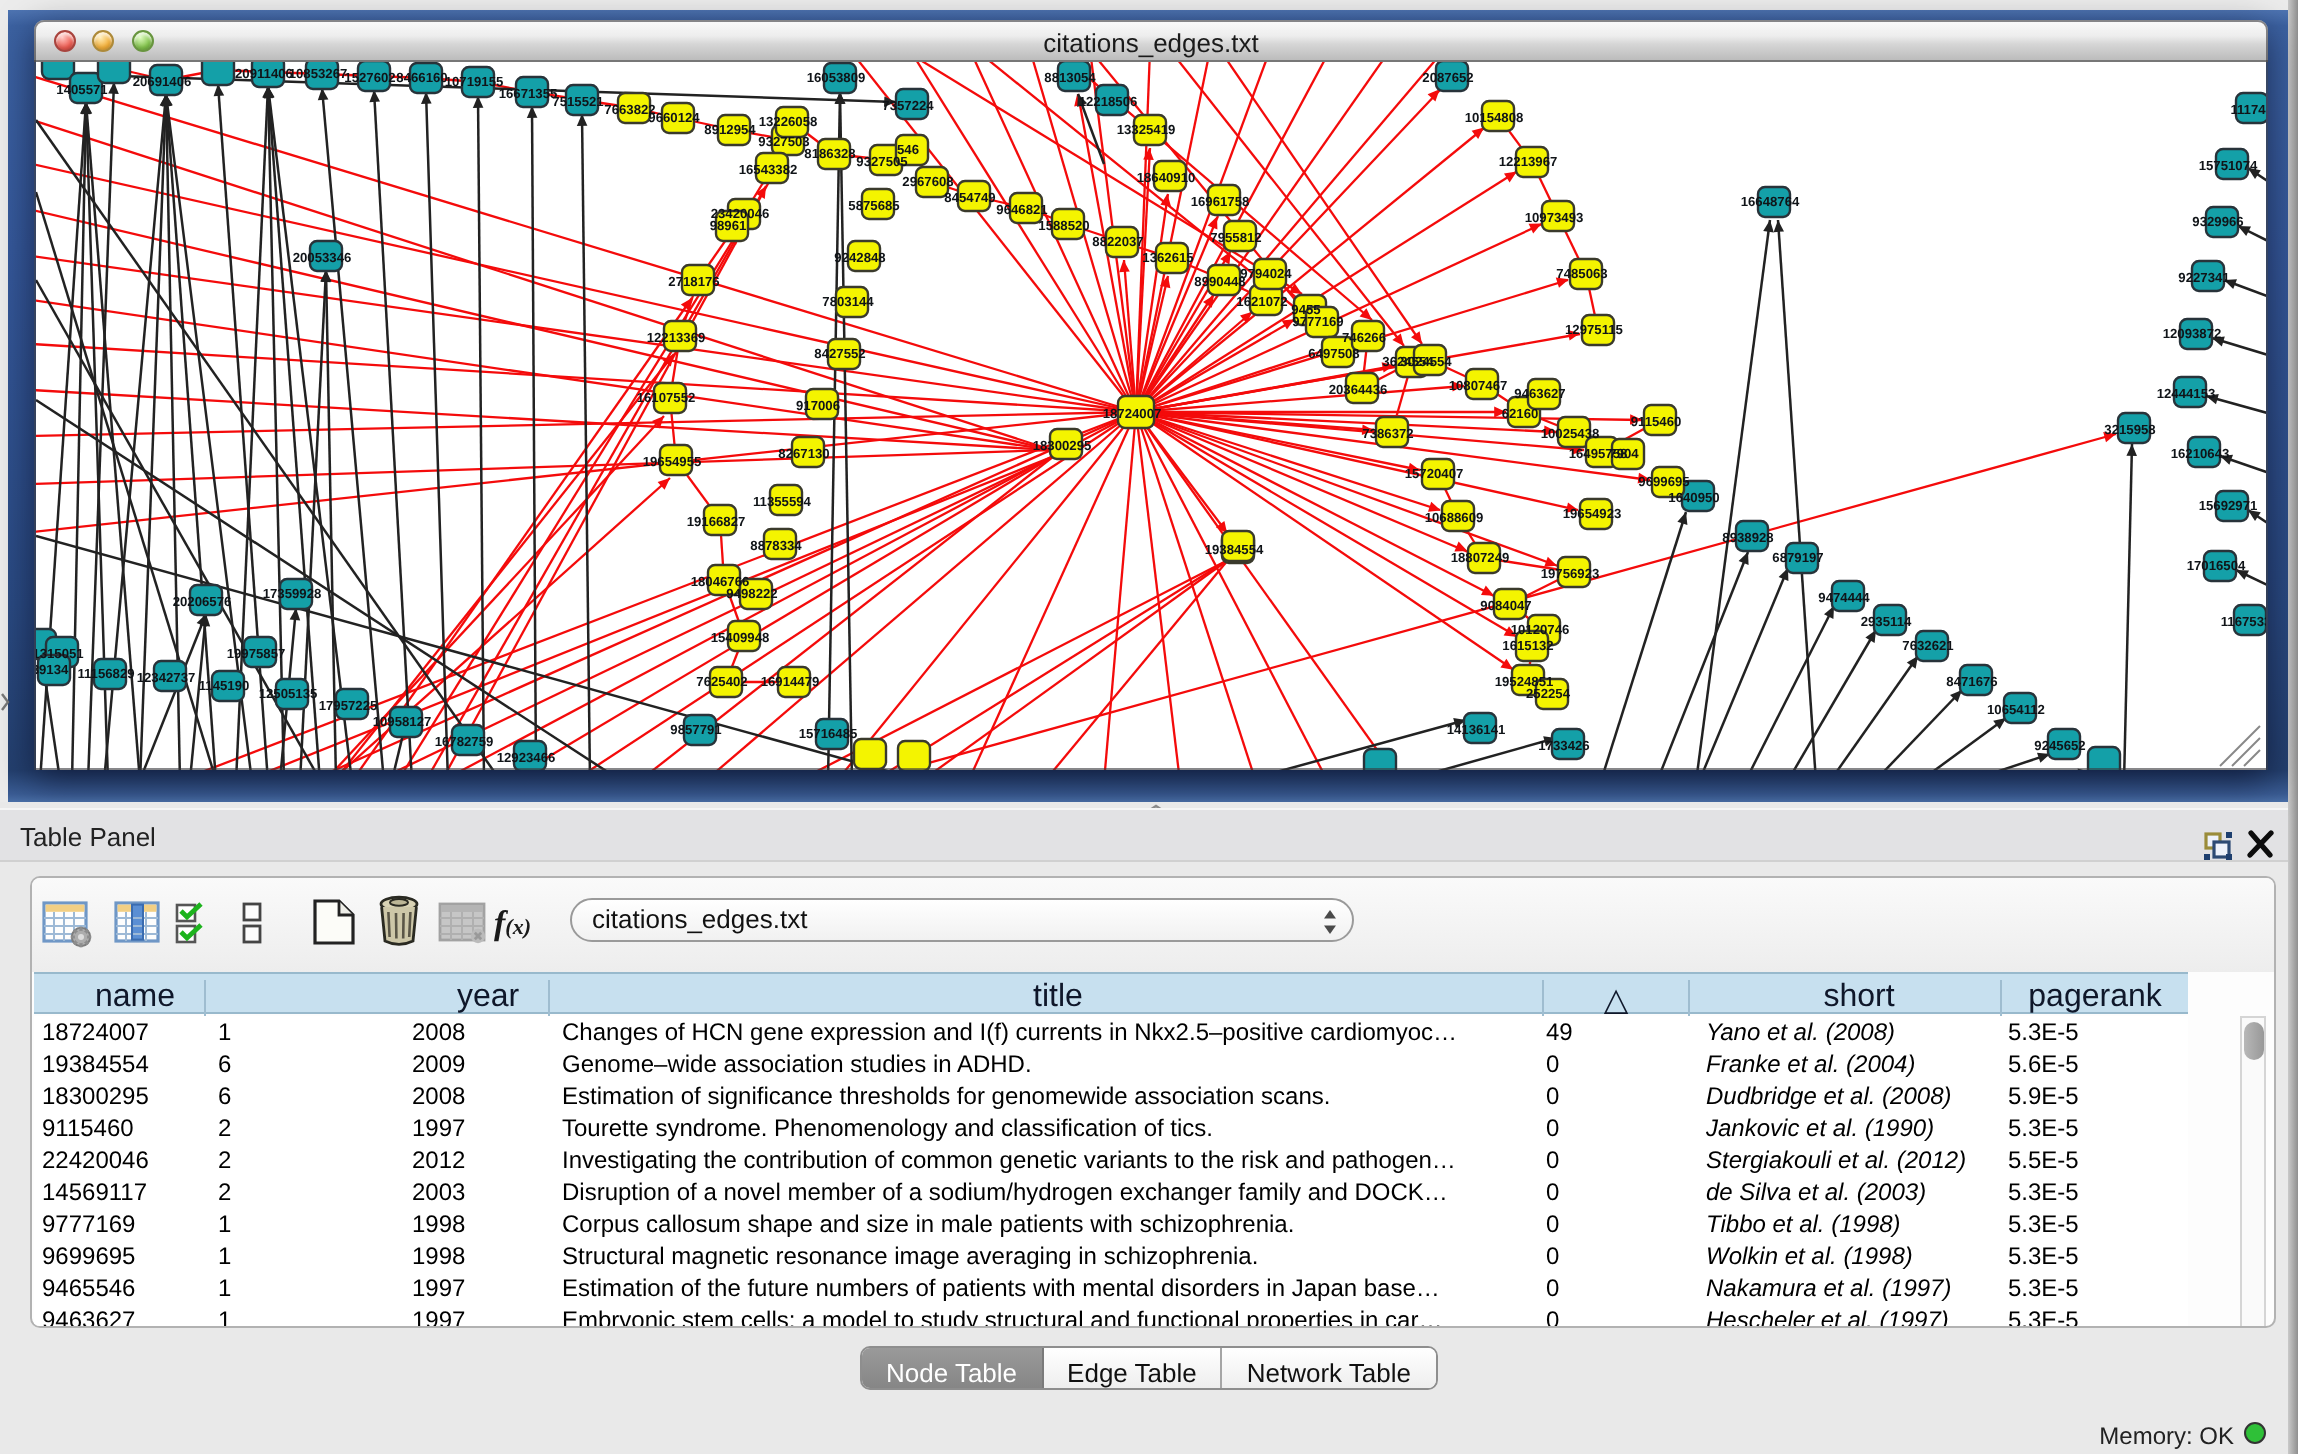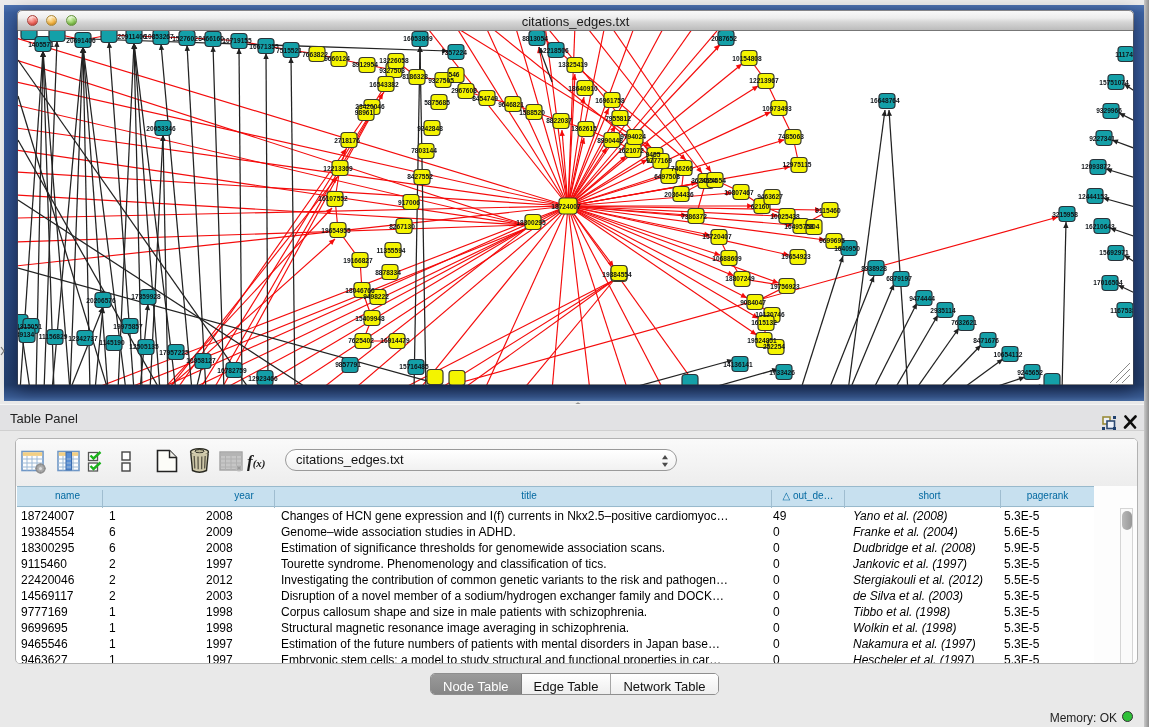--- a/index.html
+++ b/index.html
@@ -12,21 +12,21 @@
   border-bottom:1px solid #777; }
 .tbar .title { position:absolute; left:0; right:0; top:4px; text-align:center; font-size:13px; color:#1a1a1a; }
 .tl { position:absolute; top:4.5px; width:11px; height:11px; border-radius:50%; box-shadow:inset 0 1.5px 1.5px rgba(255,255,255,.75), inset 0 -1px 2px rgba(0,0,0,.15); }
 .canvas { position:absolute; left:1px; top:21px; width:1115px; height:354px; background:#fff; overflow:hidden; }
 .tpanel { position:absolute; left:0; top:401px; width:1144px; height:358px; background:#e9e9e9; }
 .tphead { position:absolute; left:0; top:3px; width:100%; height:27px; background:#e2e2e4; border-top:1px solid #f5f5f5; border-bottom:1px solid #d0d0d0;}
 .tphead .t { position:absolute; left:10px; top:6px; font-size:13px; color:#222; }
 .cont { position:absolute; left:15px; top:37px; width:1123px; height:226px; background:#fdfdfd; border:1px solid #b2b2b2; border-radius:5px; overflow:hidden; }
 .toolbar { position:absolute; left:0; top:0; width:100%; height:47px; background:linear-gradient(180deg,#fafafa,#ededed); }
 .dd { position:absolute; left:269px; top:10px; width:392px; height:22px; background:linear-gradient(180deg,#ffffff,#f1f1f1); border:1px solid #9a9a9a; border-radius:11px; font-size:13px; color:#111; line-height:20px; padding-left:10px; }
-.thead { position:absolute; left:1px; top:47px; width:1077px; height:21px; background:#c7e0ef; border-top:1px solid #98b9cc; border-bottom:1px solid #98b9cc; font-size:10px; color:#0369a1; }
+.thead { position:absolute; left:1px; top:47px; width:1077px; height:21px; background:#c7e0ef; border-top:1px solid #98b9cc; border-bottom:1px solid #98b9cc; font-size:16px; color:#0f172a; }
 .thead div { position:absolute; top:3px; text-align:center; border-right:1px solid #9fbdd0; height:21px; }
 .tbody { position:absolute; left:1px; top:69px; width:1077px; background:#fff; }
 .trow { position:relative; height:16px; font-size:12px; color:#000; white-space:nowrap; }
 .trow div { position:absolute; top:1px; overflow:hidden; }
 .c0 { left:4px; width:82px; } .c1 { left:92px; width:92px; } .c2 { left:189px; width:70px; }
 .c3 { left:264px; width:485px; } .c4 { left:756px; width:70px; } .c5 { left:836px; width:150px;font-style:italic; } .c6 { left:987px; width:88px; }
 .sbar { position:absolute; left:1104px; top:69px; width:13px; height:156px; background:#fafafa; border:1px solid #d5d5d5; }
 .sthumb { position:absolute; left:1105.5px; top:72px; width:10px; height:19px; background:linear-gradient(90deg,#b8b8b8,#989898); border-radius:5px; }
 .tabs { position:absolute; left:430px; top:272px; height:22px; display:flex; border:1px solid #8e8e8e; border-radius:5px; overflow:hidden; background:#fff; }
 .tab { padding:2px 12px; font-size:13px; line-height:21px; color:#111; background:linear-gradient(180deg,#ffffff,#eeeeee); border-right:1px solid #a5a5a5; }
@@ -815,21 +815,21 @@
           <div class="c4">0</div>
           <div class="c5">Dudbridge et al. (2008)</div>
           <div class="c6">5.9E-5</div>
         </div>
         <div class="trow">
           <div class="c0">9115460</div>
           <div class="c1">2</div>
           <div class="c2">1997</div>
           <div class="c3">Tourette syndrome. Phenomenology and classification of tics.</div>
           <div class="c4">0</div>
-          <div class="c5">Jankovic et al. (1997)</div>
+          <div class="c5">Jankovic et al. (1990)</div>
           <div class="c6">5.3E-5</div>
         </div>
         <div class="trow">
           <div class="c0">22420046</div>
           <div class="c1">2</div>
           <div class="c2">2012</div>
           <div class="c3">Investigating the contribution of common genetic variants to the risk and pathogen…</div>
           <div class="c4">0</div>
           <div class="c5">Stergiakouli et al. (2012)</div>
           <div class="c6">5.5E-5</div>

